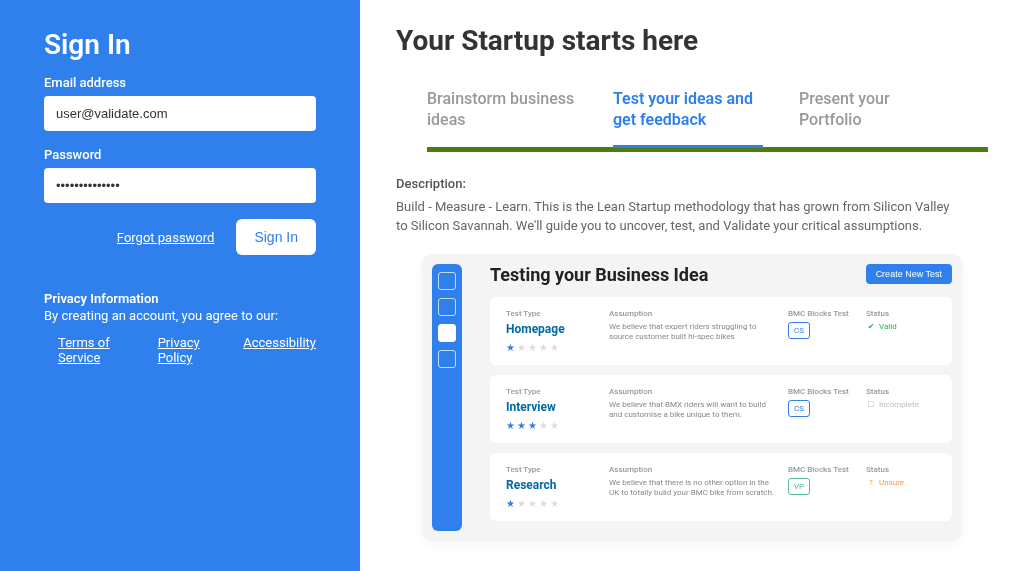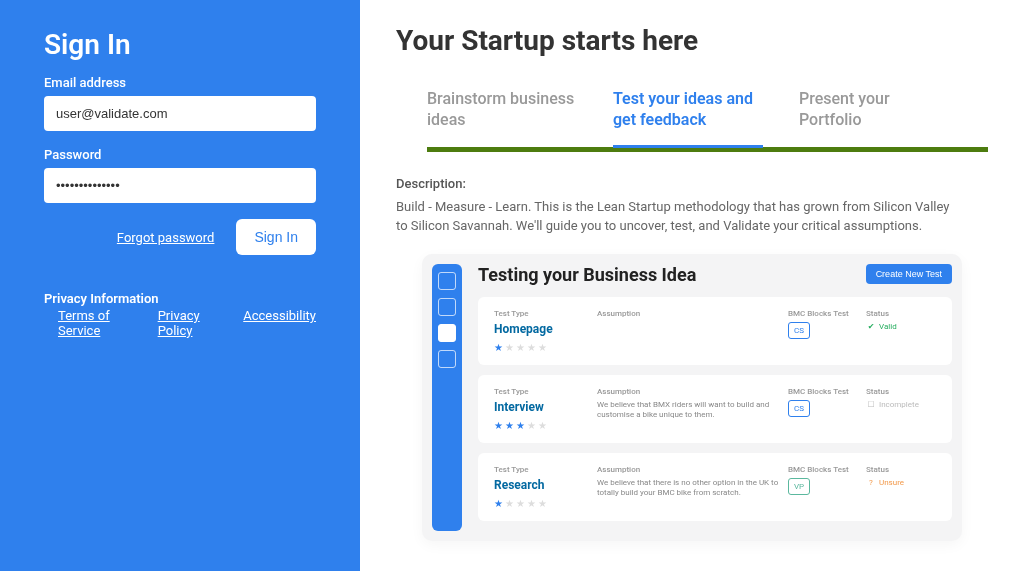--- a/index.html
+++ b/index.html
@@ -141,21 +141,21 @@
       max-width: 560px;
     }
 
     
     .inner-shot {
       background: #f4f4f5;
       border-radius: 10px;
       margin: 0 auto;
       padding: 10px;
       display: flex;
-      gap: 16px;
+      gap: 28px;
       box-shadow: 0 4px 14px rgba(0,0,0,0.04);
       width: 540px;
       transform-origin: top center;
     }
     .inner-sidebar {
       width: 30px;
       background: #2f80ed;
       border-radius: 6px;
       display: flex;
       flex-direction: column;
@@ -269,20 +269,21 @@
 
   <label class="field-label">Password</label>
   <input class="field-input" type="text" value="••••••••••••••" style="">
 
   <div class="actions-row">
     <span class="forgot-link">Forgot password</span>
     <button class="signin-btn">Sign In</button>
   </div>
 
   <div class="privacy-heading">Privacy Information</div>
+  <div class="privacy-sub">By creating an account, you agree to our:</div>
   <div class="privacy-links">
     <span>Terms of Service</span>
     <span>Privacy Policy</span>
     <span>Accessibility</span>
   </div>
 </div>
 
 <div class="right-panel">
   <div class="page-title">Your Startup starts here</div>
 
@@ -315,20 +316,21 @@
           <div class="stars">
             <span class="star fill">★</span>
             <span class="star">★</span>
             <span class="star">★</span>
             <span class="star">★</span>
             <span class="star">★</span>
           </div>
         </div>
         <div>
           <div class="col-header">Assumption</div>
+          <div class="assumption-text">We believe that expert riders struggling to source customer built hi-spec bikes</div>
         </div>
         <div>
           <div class="col-header">BMC Blocks Test</div>
           <span class="block-badge">CS</span>
         </div>
         <div>
           <div class="col-header">Status</div>
           <div class="status valid">
             <span class="status-icon">✔</span>
             <span>Valid</span>

